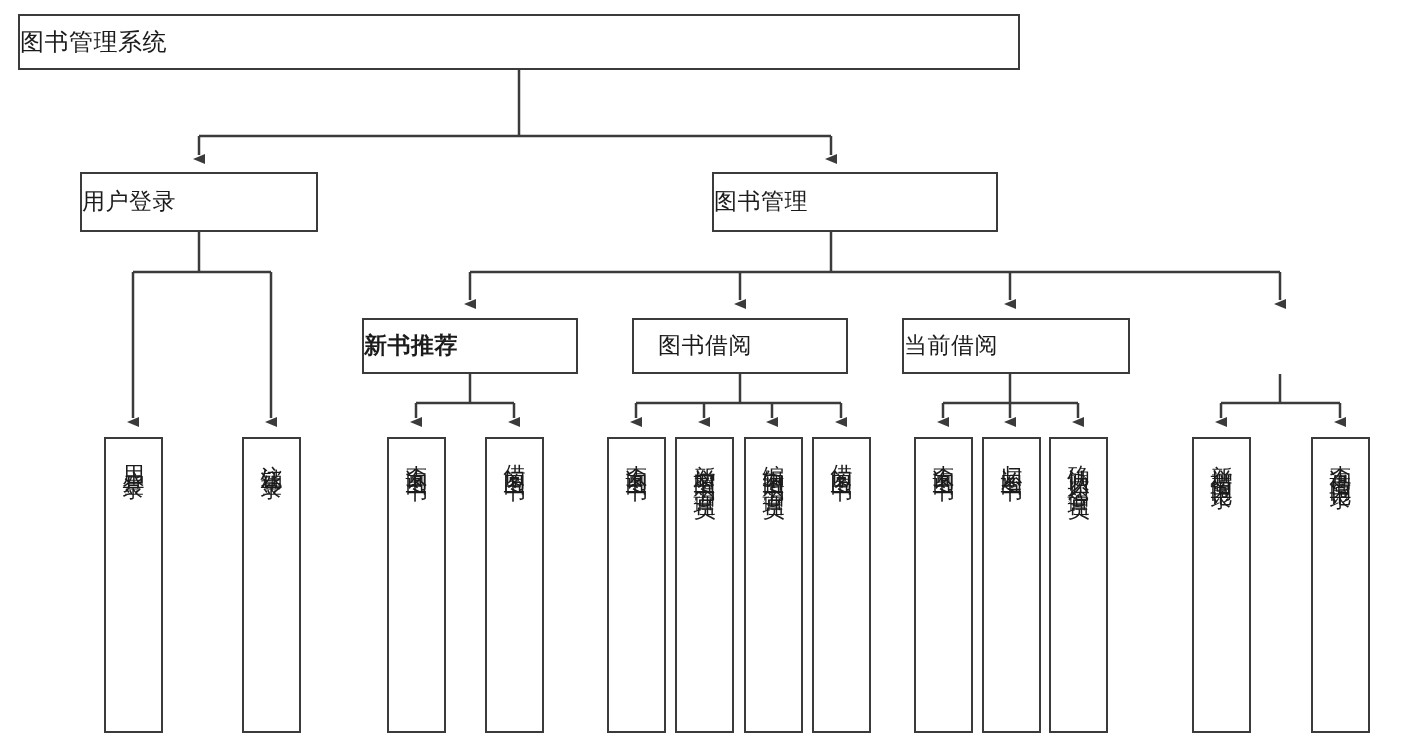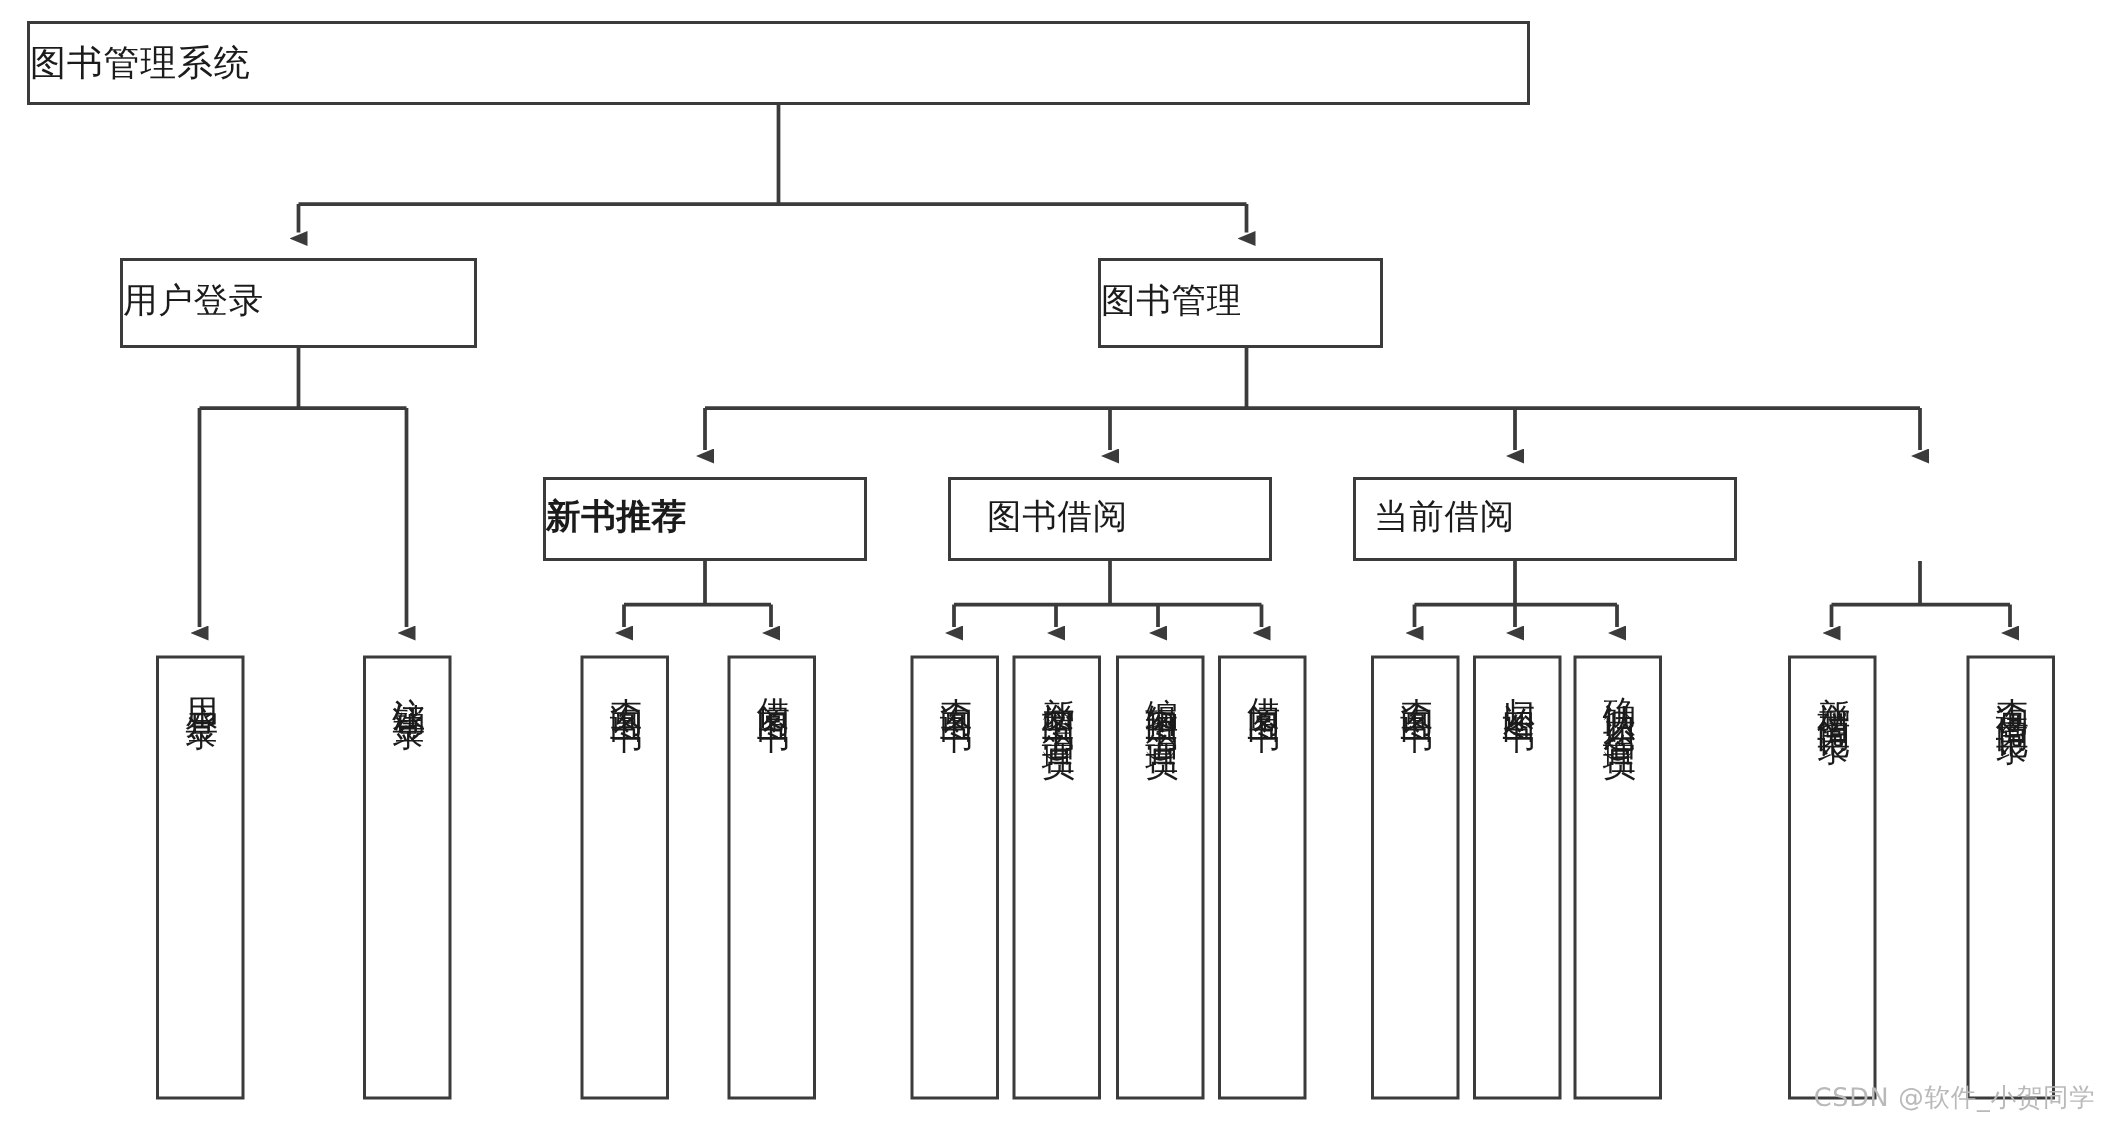--- a/index.html
+++ b/index.html
@@ -129,31 +129,31 @@
     </g>
   </svg>
 
   <div class="node horiz root" style="left:18px; top:14px; width:1002px; height:56px;">
     <span class="label">图书管理系统</span>
   </div>
 
   <div class="node horiz" style="left:80px; top:172px; width:238px; height:60px;">
     <span class="label">用户登录</span>
   </div>
-  <div class="node horiz" style="left:712px; top:172px; width:190px; height:60px;margin-left:20px;">
+  <div class="node horiz" style="left:712px; top:172px; width:286px; height:60px;">
     <span class="label">图书管理</span>
   </div>
 
   <div class="node horiz" style="left:362px; top:318px; width:216px; height:56px;font-weight:bold;">
     <span class="label">新书推荐</span>
   </div>
   <div class="node horiz" style="left:632px; top:318px; width:216px; height:56px;padding-left:24px;">
     <span class="label">图书借阅</span>
   </div>
-  <div class="node horiz" style="left:902px; top:318px; width:256px; height:56px;padding-left:12px;">
+  <div class="node horiz" style="left:902px; top:318px; width:228px; height:56px;">
     <span class="label">当前借阅</span>
   </div>
 
   <div class="node vert" style="left:104px; top:437px; width:59px; height:296px;">
     <span class="label">用户登录</span>
   </div>
   <div class="node vert" style="left:242px; top:437px; width:59px; height:296px;">
     <span class="label">注销登录</span>
   </div>
 
@@ -187,15 +187,14 @@
     <span class="label">确认归还（管理员）</span>
   </div>
 
   <div class="node vert" style="left:1192px; top:437px; width:59px; height:296px;">
     <span class="label">新增借阅记录</span>
   </div>
   <div class="node vert" style="left:1311px; top:437px; width:59px; height:296px;">
     <span class="label">查询借阅记录</span>
   </div>
 
-  <div class="watermark">CSDN @软件_小贺同学</div>
 
 </div>
 
 </body></html>

